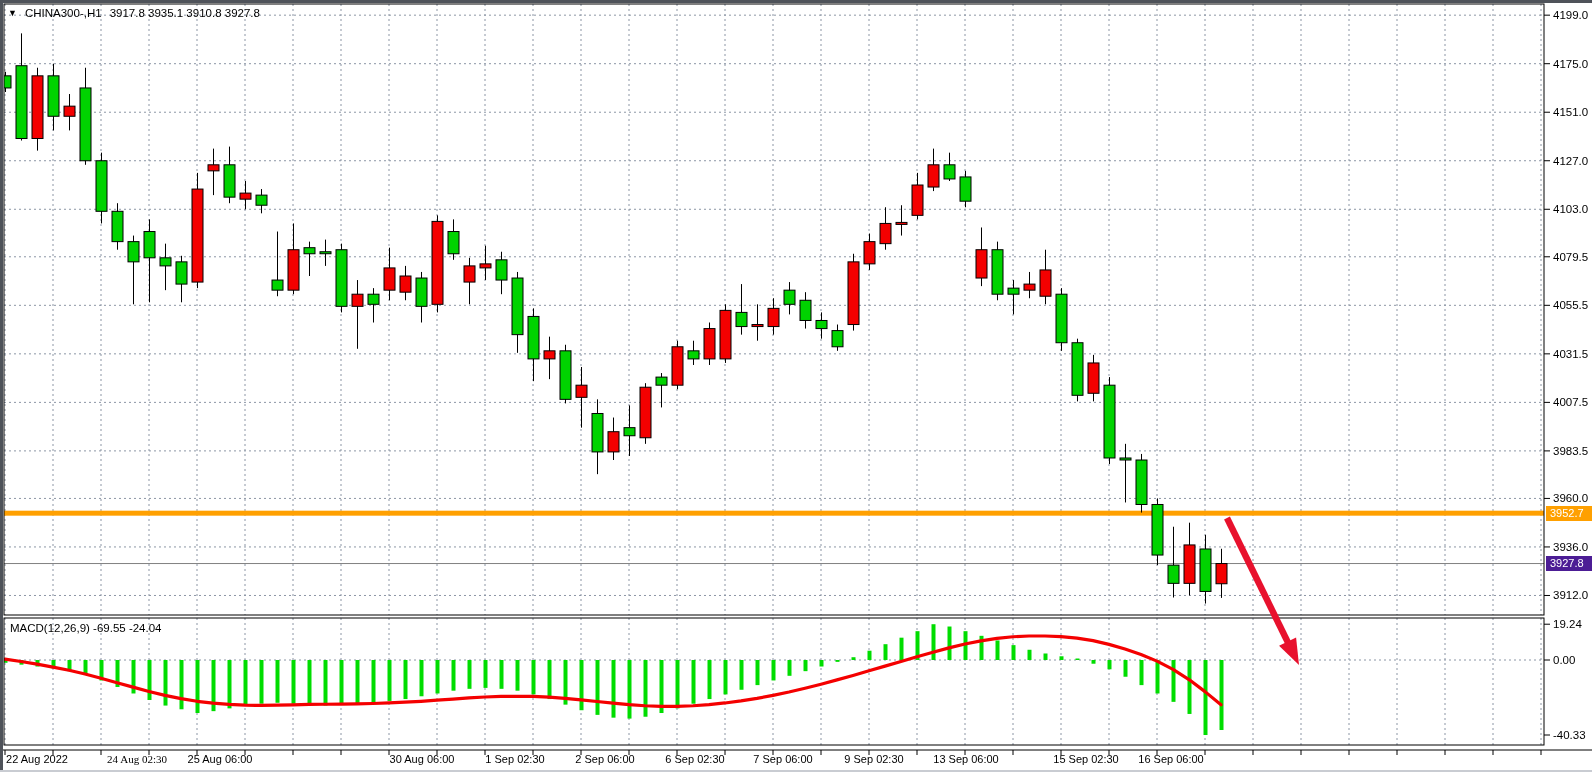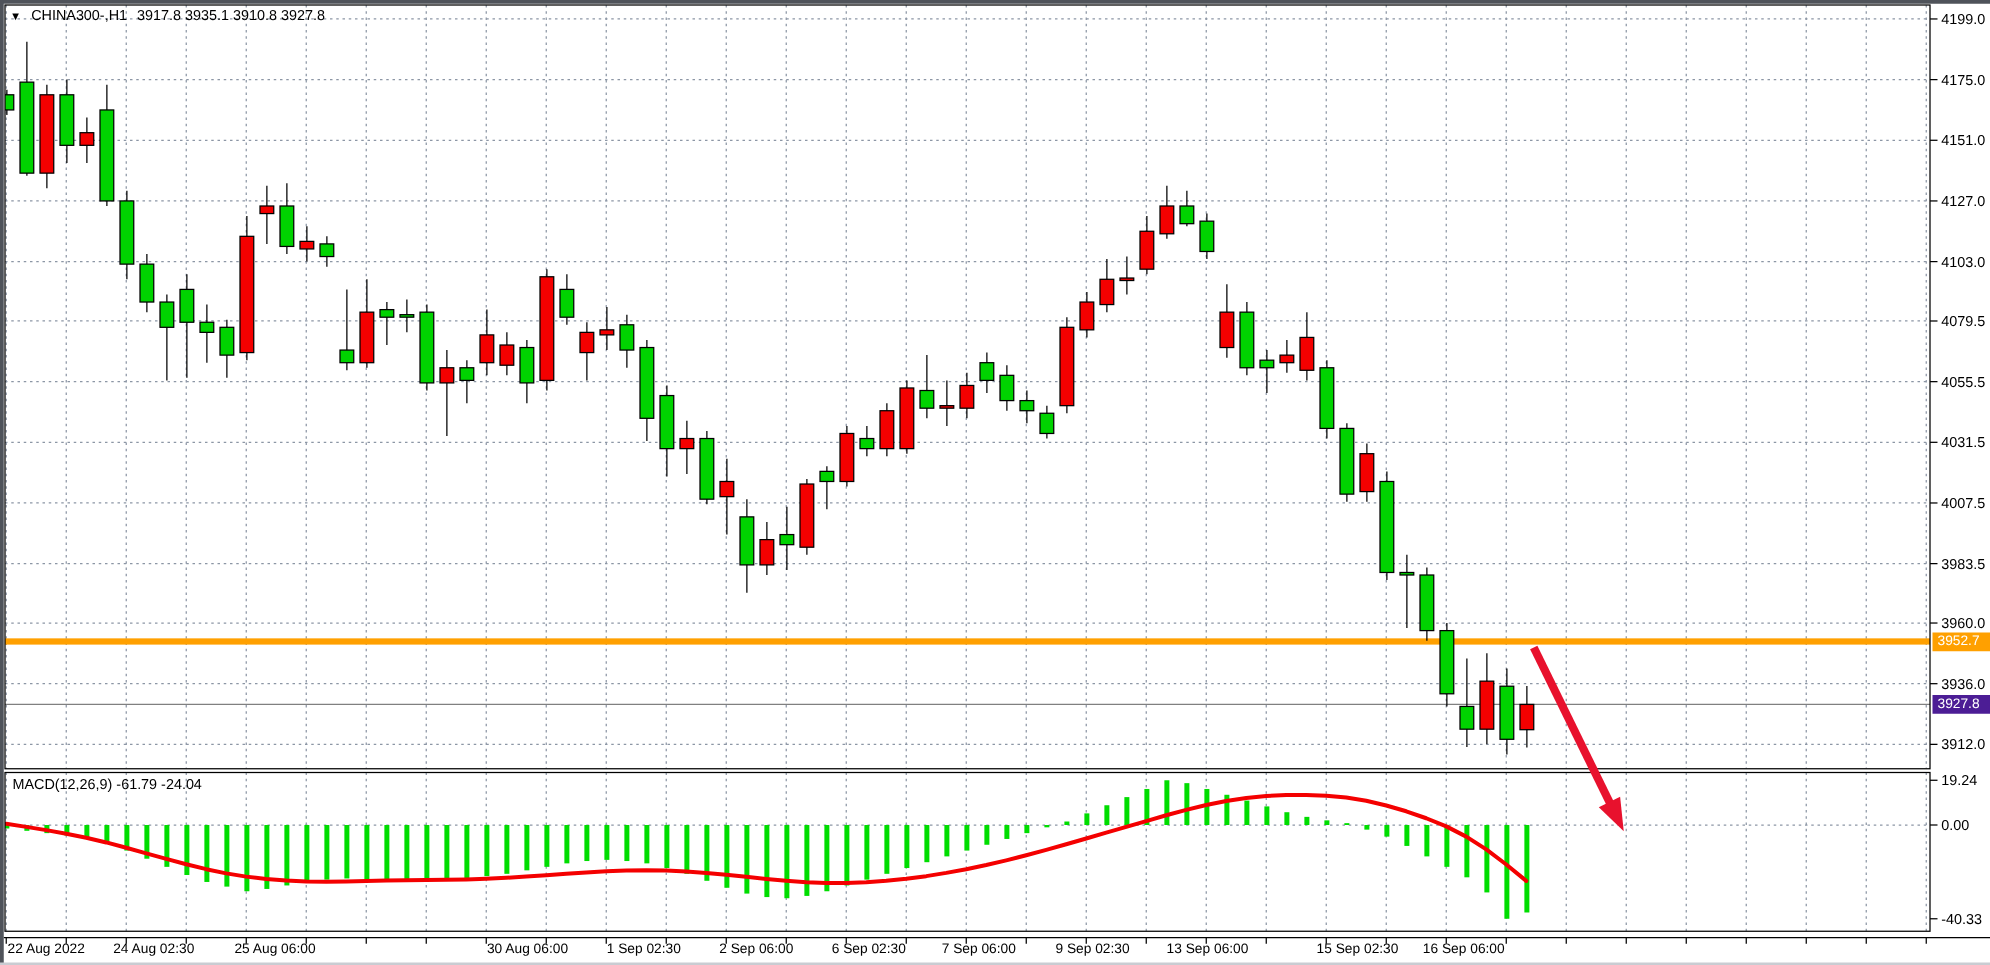--- a/index.html
+++ b/index.html
@@ -425,28 +425,28 @@
   <div class="band-top"></div>
   <div class="band-left"></div>
   <div class="band-bottom"></div>
 
   <div class="title">
     <span class="tri">▼</span>
     <span>CHINA300-,H1</span>
     <span>3917.8 3935.1 3910.8 3927.8</span>
   </div>
 
-  <div class="macd-label">MACD(12,26,9) -61.79 -24.04</div>
+  <div class="macd-label">MACD(12,26,9) -69.55 -24.04</div>
 
   <div class="axis-badge" id="hline-badge" style="background: rgb(255, 160, 0); top: 505.684px;">3952.7</div>
   <div class="axis-badge" id="bid-badge" style="background: #4c1d95; top: 556.031px;">3927.8</div>
 
   <div id="time-axis">
       <div class="time-label" style="left: 37px;">22 Aug 2022</div>
-      <div class="time-label" style="left: 123px;">24 Aug 02:30</div>
+      <div class="time-label" style="left: 137px; font-family: Liberation Serif, serif;">24 Aug 02:30</div>
       <div class="time-label" style="left: 220px;">25 Aug 06:00</div>
       <div class="time-label" style="left: 322px; margin-top: 36px;">29 Aug 02:30</div>
       <div class="time-label" style="left: 422px;">30 Aug 06:00</div>
       <div class="time-label" style="left: 515px;">1 Sep 02:30</div>
       <div class="time-label" style="left: 605px;">2 Sep 06:00</div>
       <div class="time-label" style="left: 695px; text-align: center;">6 Sep 02:30</div>
       <div class="time-label" style="left: 783px;">7 Sep 06:00</div>
       <div class="time-label" style="left: 874px;">9 Sep 02:30</div>
       <div class="time-label" style="left: 966px; text-align: center;">13 Sep 06:00</div>
       <div class="time-label" style="left: 1086px;">15 Sep 02:30</div>

